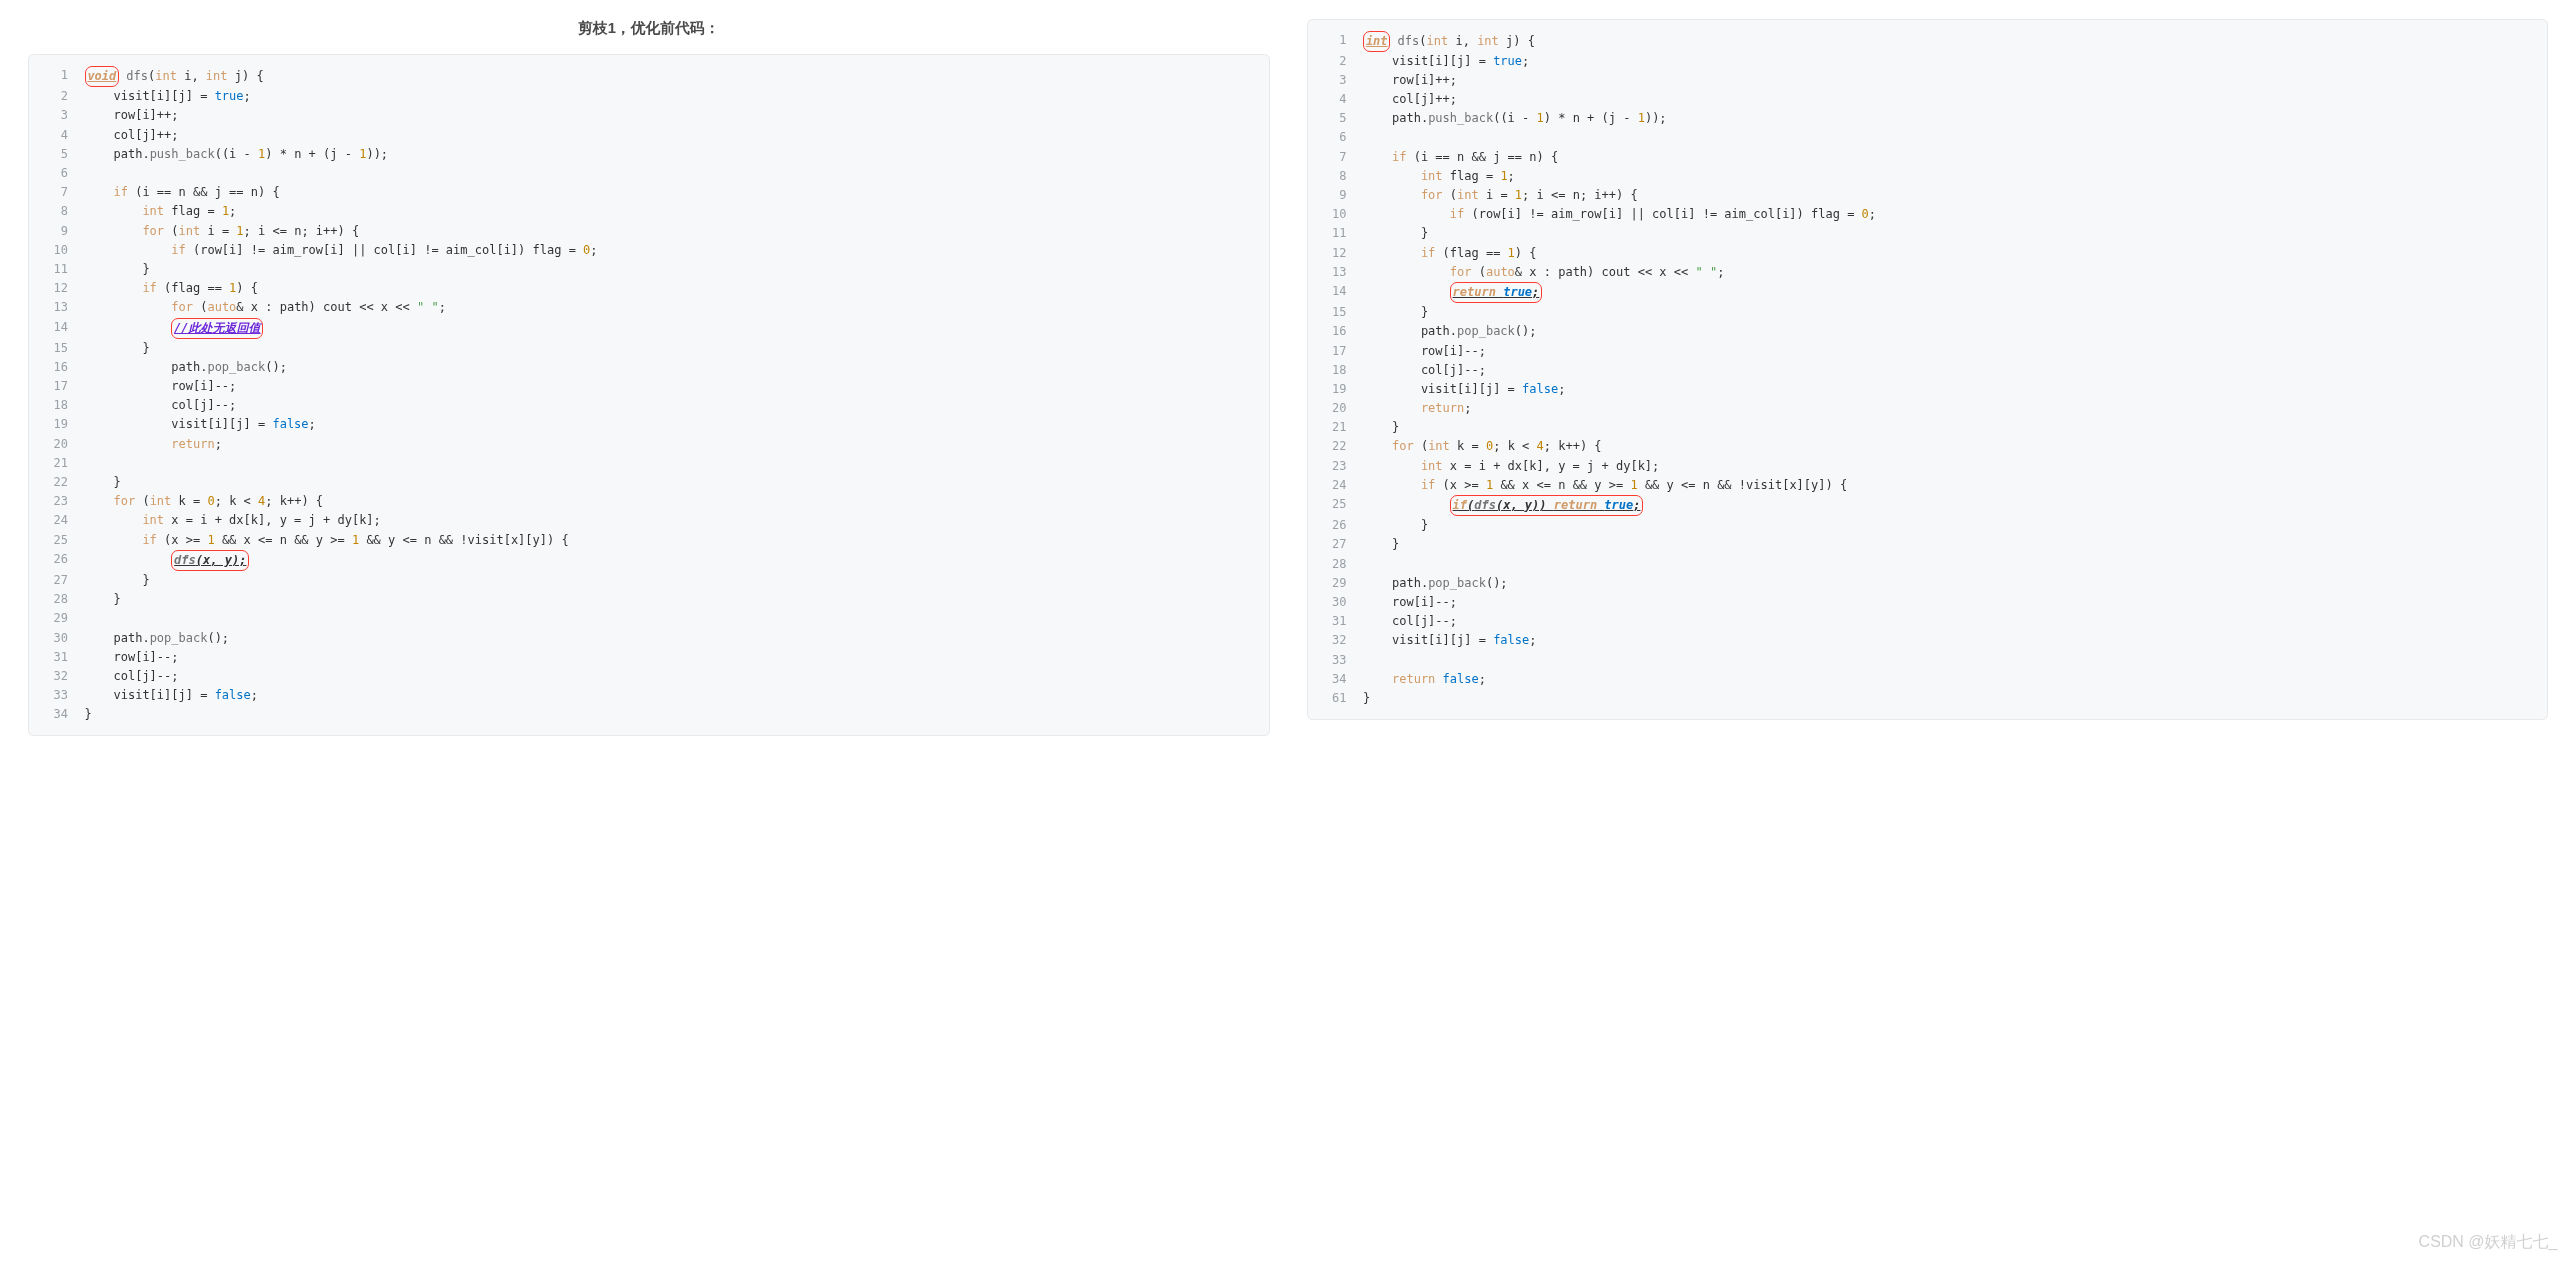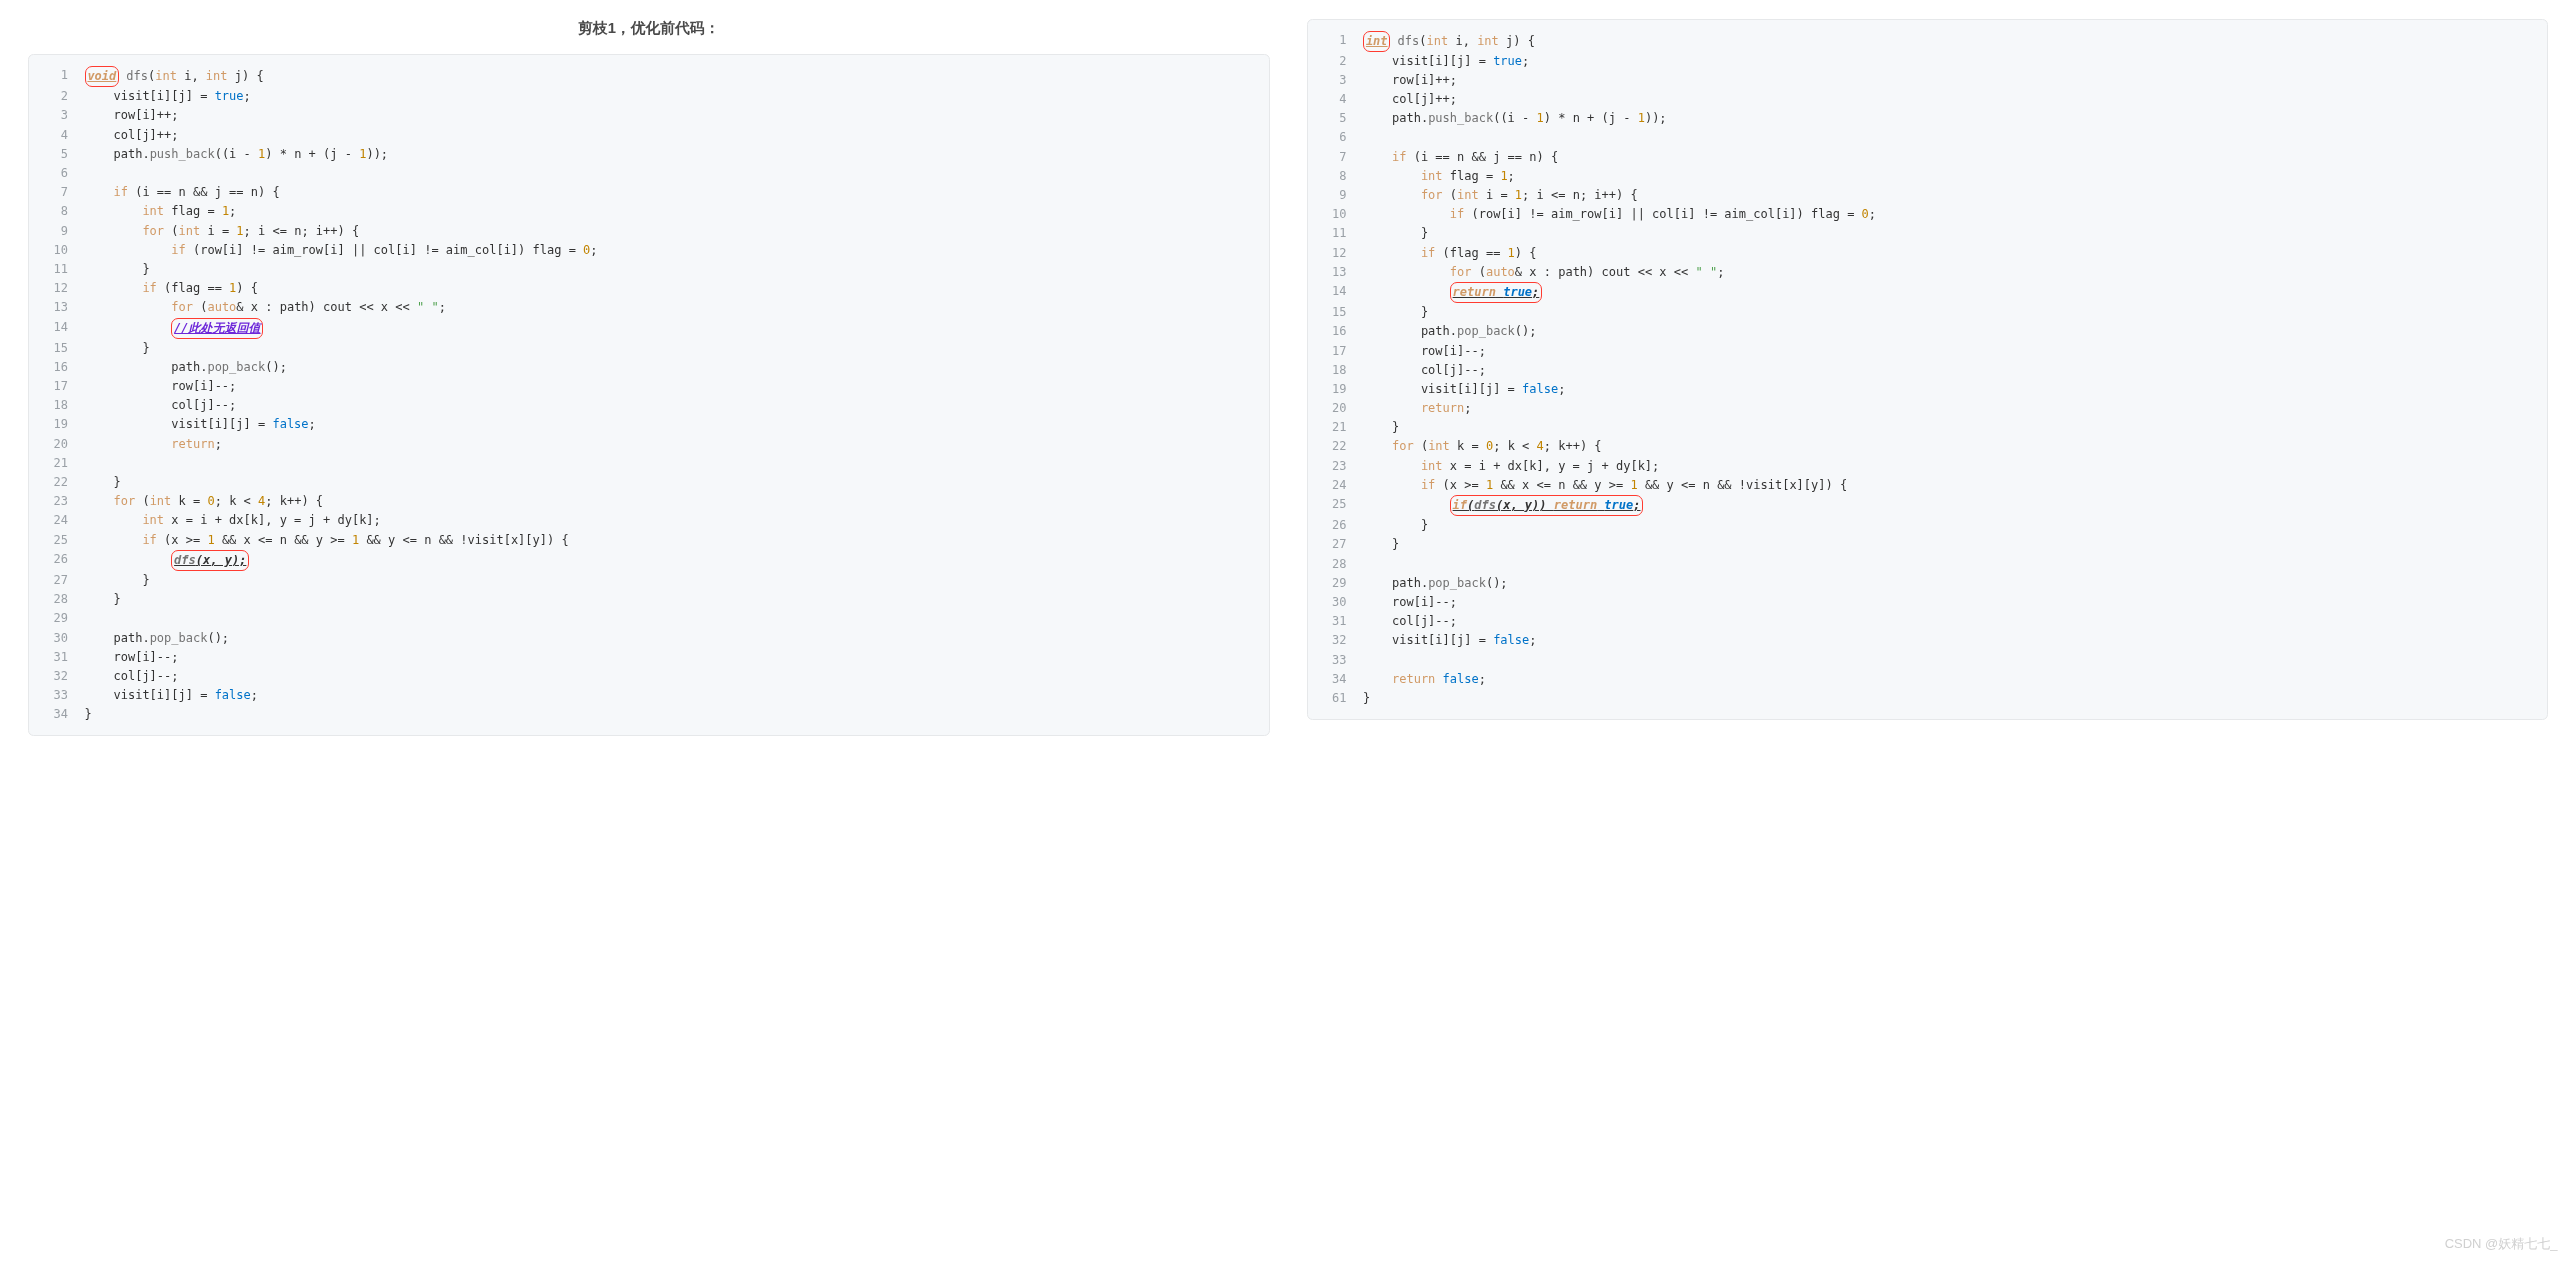--- a/index.html
+++ b/index.html
@@ -68,21 +68,21 @@
     font-style: italic;
     font-weight: bold;
     text-decoration: underline;
     text-decoration-thickness: 1.4px;
   }
   .watermark {
     position: fixed;
     bottom: 9.2px;
     right: 18.5px;
     color: #d0d0d0;
-    font-size: 13px;
+    font-size: 16px;
     user-select: none;
   }
 </style>
 </head>
 <body>
 
 <div class="container">
   <div class="column">
     <div class="heading">剪枝1，优化前代码：</div>
     <div class="codeblock" id="left-code">

